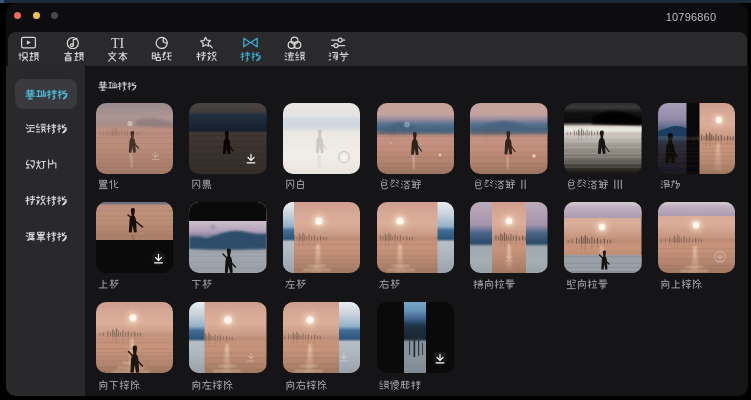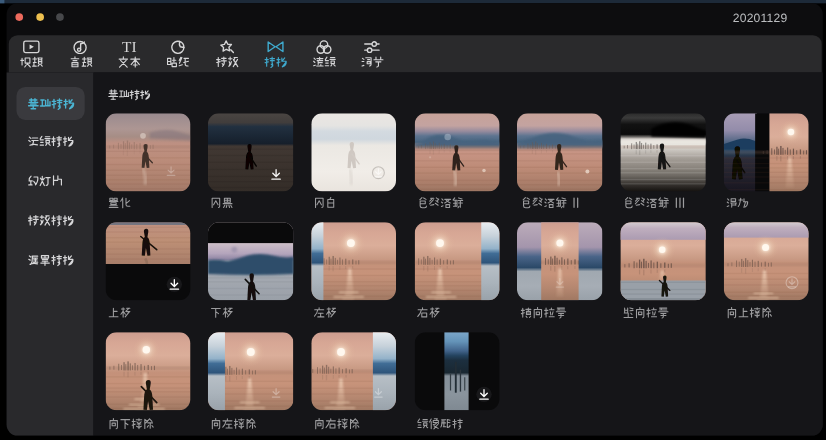--- a/index.html
+++ b/index.html
@@ -7,21 +7,21 @@
 .cj{position:absolute}
 svg{display:block}
 </style></head><body>
 <div id="stage">
 <div class="abs" style="left:0;top:0;width:751px;height:3px;background:#1d2a39"></div>
 <div class="abs" style="left:0;top:0;width:4px;height:3px;background:#3a5a7a"></div>
 <div class="abs" style="left:6px;top:3px;width:742px;height:393px;background:#0d0d0f;border-radius:10px"></div>
 <div class="abs" style="left:14.0px;top:12px;width:7px;height:7px;border-radius:50%;background:#ed6a5d"></div>
 <div class="abs" style="left:32.5px;top:12px;width:7px;height:7px;border-radius:50%;background:#eec04f"></div>
 <div class="abs" style="left:50.5px;top:12px;width:7px;height:7px;border-radius:50%;background:#47484b"></div>
-<div class="abs" style="left:640px;top:10.5px;width:102px;text-align:center;font-size:11px;color:#bcbec1;letter-spacing:.2px">20201129</div>
+<div class="abs" style="left:640px;top:10.5px;width:102px;text-align:center;font-size:11px;color:#bcbec1;letter-spacing:.2px">10796860</div>
 <div class="abs" style="left:8px;top:31.5px;width:739px;height:34px;background:#2a2a2c;border-radius:8px 8px 0 0"></div>
 <div class="abs" style="left:6px;top:65.5px;width:79px;height:330.5px;background:#29292c;border-radius:0 0 0 10px"></div>
 <div class="abs" style="left:85px;top:65.5px;width:663px;height:330.5px;background:#151518;border-radius:0 0 10px 0"></div>
 <svg class="abs" style="left:20.3px;top:36.0px" width="17" height="13" viewBox="0 0 17 13">
       <rect x="1.6" y="1.4" width="13.8" height="10.4" rx="1.6" stroke="#d6d6d7" fill="none" stroke-width="1.25" stroke-linecap="round" stroke-linejoin="round"></rect>
       <path d="M6.9,4.4 L10.8,6.6 L6.9,8.8 Z" fill="#d6d6d7"></path>
     </svg>
 <svg class="cj" style="left:18.3px;top:50.5px;opacity:1.0;" width="24" height="12" viewBox="0 0 24 12">
       <g fill="none" stroke="#d4d4d6" stroke-width="1.1" stroke-linecap="round" stroke-linejoin="round">
         <path transform="translate(0.0,0) scale(0.936)" d="M2.2,2.2v6.5 M1,4.2h2.6 M5.2,1.8h4.6v5h-4.6z M7.5,6.8v1.4 M6.4,8.4l-1.6,2.2 M8.3,8.4l2,2.2"></path>

